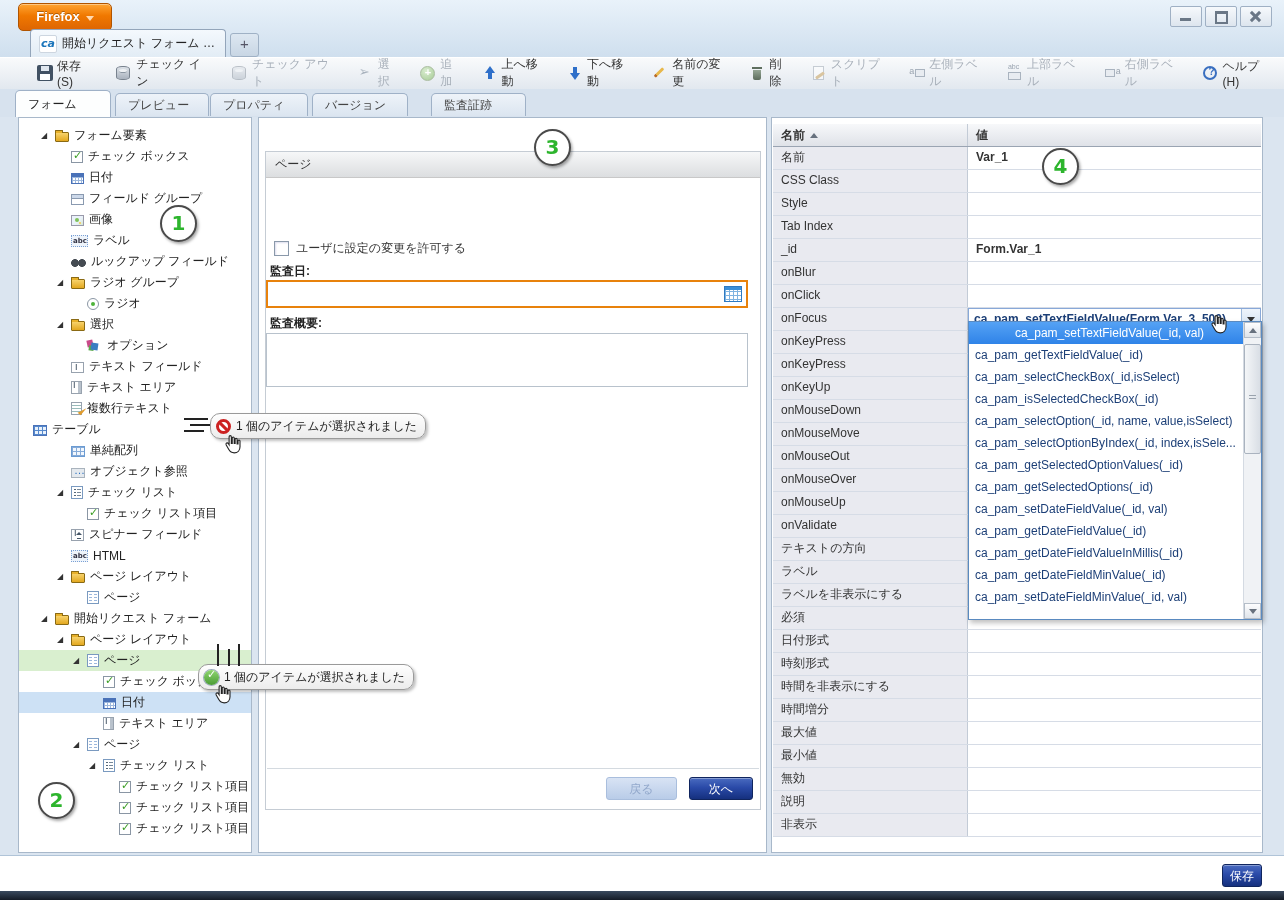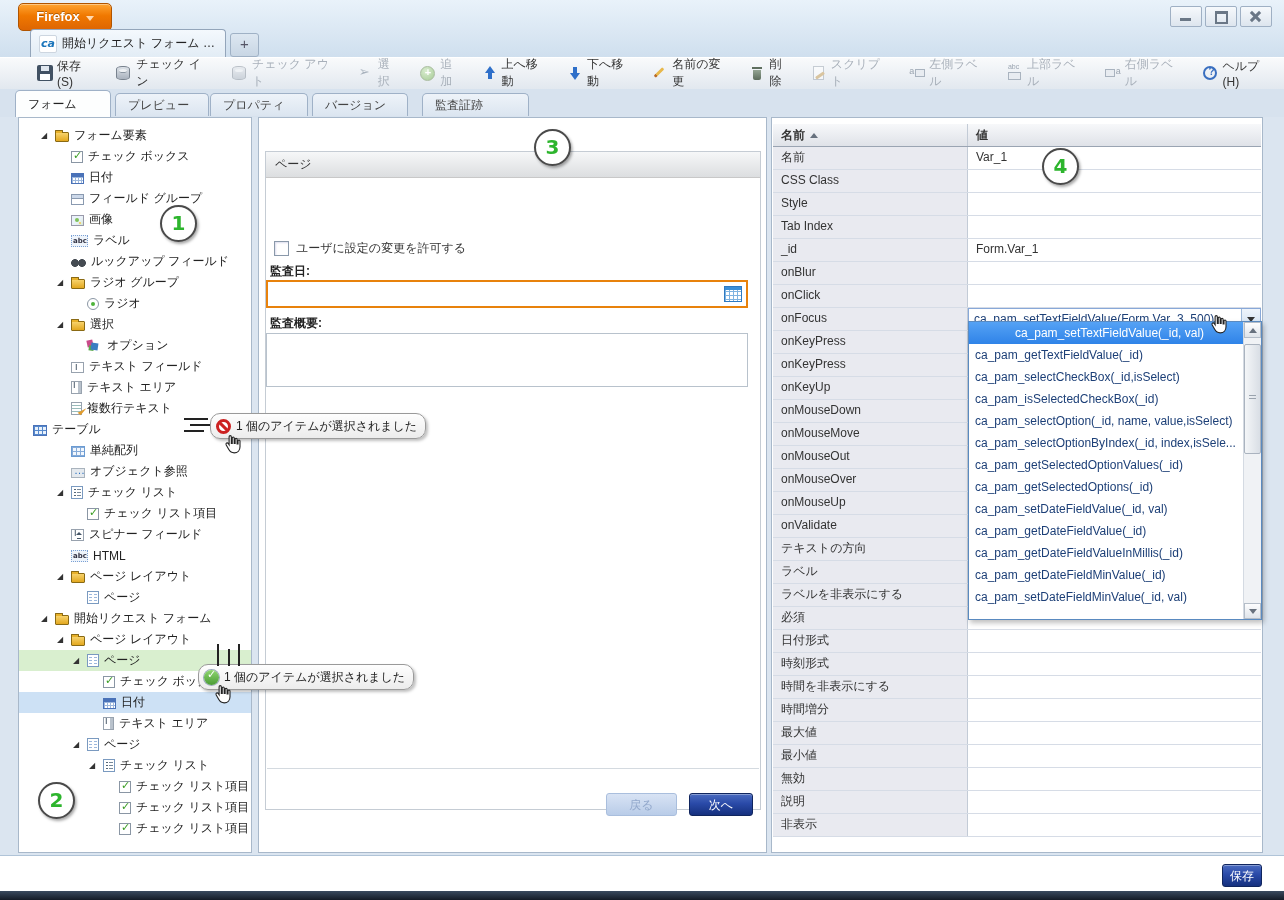--- a/index.html
+++ b/index.html
@@ -158,35 +158,35 @@
   #date-label{position:absolute;left:4px;top:111px;font-size:12px;font-weight:bold;color:#222;}
   #date-field{position:absolute;left:0;top:128px;width:478px;height:24px;border:2px solid #e8820c;background:#fff;}
   #cal-btn{position:absolute;right:2px;top:2px;width:22px;height:19px;background:#fff;}
   #cal-ic{position:absolute;right:2px;top:2px;width:16px;height:14px;border:1px solid #2e7ac2;background:#fff;
     background-image:repeating-linear-gradient(90deg,#7fb3e0 0 1px,transparent 1px 4px),
     repeating-linear-gradient(#7fb3e0 0 1px,transparent 1px 4px);}
   #cal-ic::before{content:"";position:absolute;left:0;top:0;right:0;height:3px;background:#3b8fd8;}
   #summary-label{position:absolute;left:4px;top:163px;font-size:12px;font-weight:bold;color:#222;}
   #summary-area{position:absolute;left:0;top:181px;width:480px;height:52px;border:1px solid #b8c2cc;background:#fff;}
   #btn-row{position:absolute;left:1px;right:1px;bottom:0;height:40px;border-top:1px solid #d4dae0;}
-  .nav-btn{position:absolute;top:24px;height:23px;border-radius:3px;font-size:12px;text-align:center;line-height:22px;box-sizing:border-box;}
+  .nav-btn{position:absolute;top:8px;height:23px;border-radius:3px;font-size:12px;text-align:center;line-height:22px;box-sizing:border-box;}
   #back-btn{left:339px;width:71px;background:linear-gradient(#d8e3f4,#b9cce8);border:1px solid #a9bedd;color:#93a9cc;}
   #next-btn{left:422px;width:64px;background:linear-gradient(#4a6bc0,#2a4aa8 45%,#15307e);
     border:1px solid #10255e;color:#fff;box-shadow:inset 0 1px 0 rgba(255,255,255,.35);}
   
   #prop-grid{position:absolute;left:1px;top:6px;right:1px;}
   #prop-hdr{display:flex;height:22px;background:linear-gradient(#f7f8fa,#dfe2e8);border-bottom:1px solid #9aa4b2;
     font-size:12px;font-weight:bold;color:#333;}
   #prop-hdr .hname{width:195px;padding-left:8px;box-sizing:border-box;line-height:22px;border-right:1px solid #c3cbd6;display:flex;align-items:center;gap:5px;}
   #prop-hdr .hval{flex:1;padding-left:8px;line-height:22px;}
   .sortcaret{width:0;height:0;border-left:4px solid transparent;border-right:4px solid transparent;border-bottom:5px solid #67717e;}
   .prow{display:flex;height:22px;border-bottom:1px solid #d6dce6;font-size:12px;color:#333;}
   .pname{width:195px;padding-left:8px;box-sizing:border-box;background:#e9eaf0;line-height:21px;border-right:1px solid #c3cbd6;
     white-space:nowrap;overflow:hidden;}
-  .pval{flex:1;line-height:21px;padding-left:8px;position:relative;white-space:nowrap;overflow:hidden;}
+  .pval{flex:1;line-height:21px;padding-left:8px;position:relative;white-space:nowrap;overflow:hidden;font-weight:bold;}
   .combo-cell{padding:0;}
   .combo{position:absolute;inset:0;border:1px solid #88a8d8;background:#fff;display:flex;}
   .combo-text{flex:1;line-height:20px;padding-left:5px;color:#1c3f77;white-space:nowrap;overflow:hidden;}
   .combo-btn{width:18px;background:linear-gradient(#eef4fb,#cfe0f2);border-left:1px solid #9db8d9;
     display:flex;align-items:center;justify-content:center;}
   .caret{width:0;height:0;border-left:4px solid transparent;border-right:4px solid transparent;border-top:5px solid #333;}
   
   #dropdown{position:absolute;left:968px;top:321px;width:292px;height:297px;background:#fff;
     border:1px solid #5a8ac0;box-shadow:2px 3px 5px rgba(0,0,0,.25);z-index:20;overflow:hidden;}
   #dd-list{position:absolute;left:0;top:0;right:17px;bottom:0;overflow:hidden;}
@@ -326,21 +326,21 @@
         </div>
         <div class="stab" style="left: 115px; width: 94px;">
           <span>プレビュー</span>
         </div>
         <div class="stab" style="left: 210px; width: 98px;">
           <span>プロパティ</span>
         </div>
         <div class="stab" style="left: 312px; width: 96px;">
           <span>バージョン</span>
         </div>
-        <div class="stab" style="left: 422px; width: 107px; font-family: Liberation Mono, monospace;">
+        <div class="stab" style="left: 431px; width: 95px; font-family: Liberation Mono, monospace;">
           <span>監査証跡</span>
         </div>
       </div>
   </div>
 
   <div id="main">
 
     <div class="panel" id="tree-panel">
       <div id="tree">
           <div class="trow" style="padding-left: 22px;">

